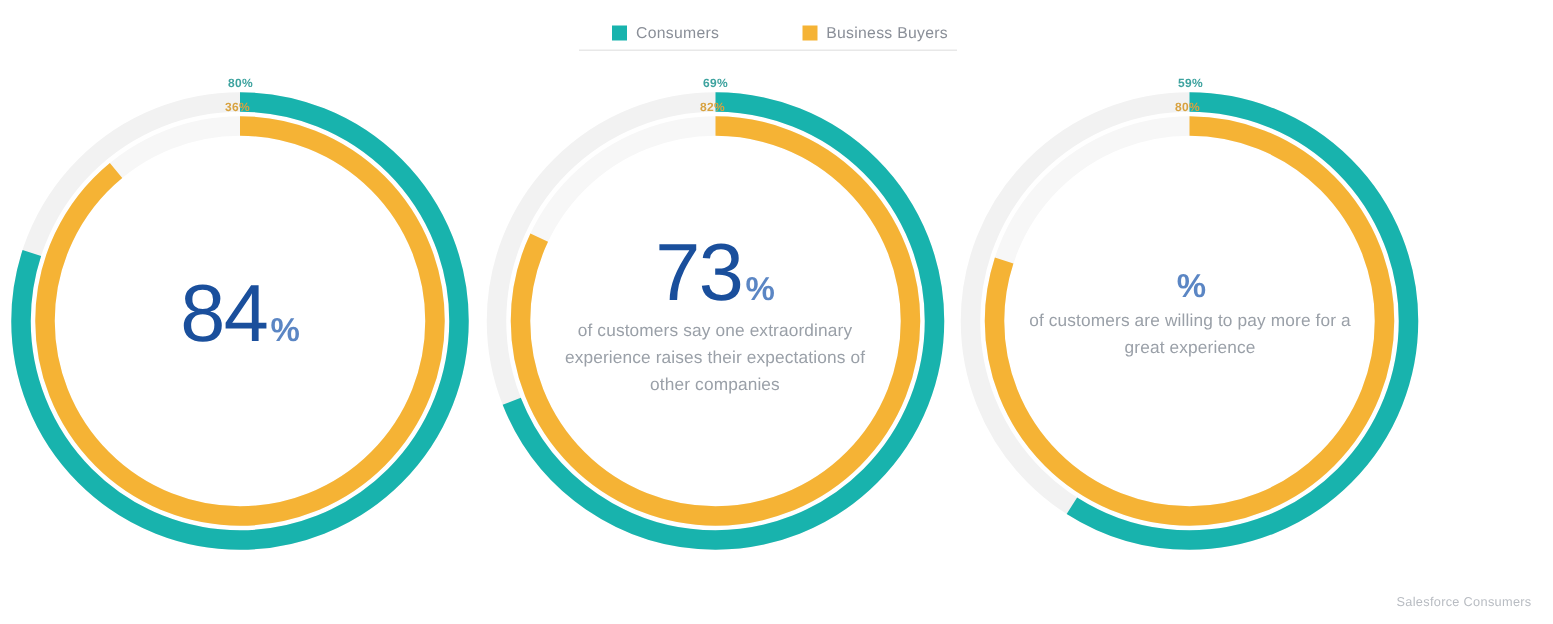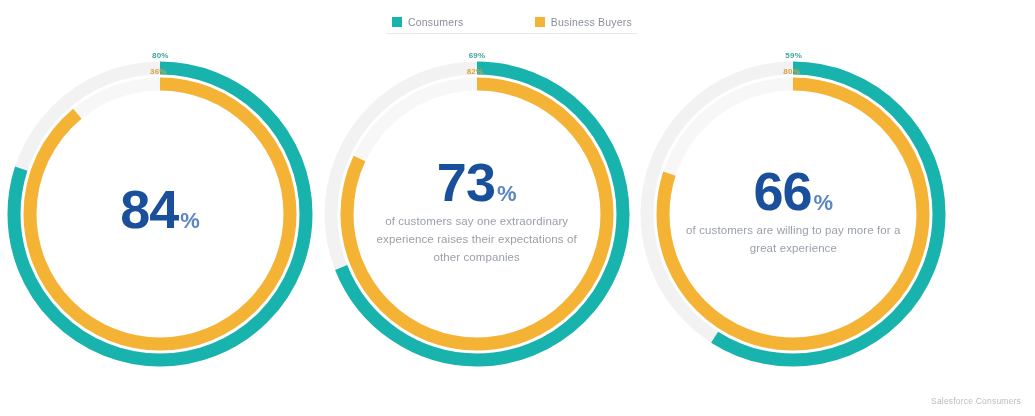--- a/index.html
+++ b/index.html
@@ -26,20 +26,21 @@
     align-items: center;
     justify-content: space-between;
     padding: 0 6px;
     box-sizing: border-box;
     border-bottom: 1px solid #e8e8e8;
   }
   .legend-item {
     display: flex;
     align-items: center;
     gap: 6px;
+    margin-left: 16px;
   }
   .legend-swatch {
     width: 10px;
     height: 10px;
     flex: 0 0 auto;
   }
   .legend-swatch.consumers { background: #18b3ad; }
   .legend-swatch.buyers { background: #f5b335; }
   .legend-label {
     font-size: 10.5px;
@@ -87,21 +88,21 @@
     pointer-events: none;
   }
   .pct-wrap {
     display: flex;
     align-items: baseline;
     justify-content: center;
     margin-bottom: 4px;
   }
   .pct-num {
     font-size: 54px;
-    font-weight: bold;
+    font-weight: normal;
     color: #1a4f9c;
     letter-spacing: -1px;
     line-height: 1;
   }
   .pct-sign {
     font-size: 22px;
     font-weight: bold;
     color: #5b86c4;
     margin-left: 2px;
     line-height: 1;
@@ -199,21 +200,20 @@
     <svg class="donut-svg" viewBox="0 0 320 326">
       <circle cx="160" cy="166" r="146" fill="none" stroke="#f2f2f2" stroke-width="13"></circle>
       <circle cx="160" cy="166" r="130" fill="none" stroke="#f7f7f7" stroke-width="13"></circle>
       <circle class="arc-consumers" cx="160" cy="166" r="146" fill="none" stroke="#18b3ad" stroke-width="13" stroke-linecap="butt" transform="rotate(-90 160 166)" stroke-dasharray="541.2335823604495 917.3450548482195"></circle>
       <circle class="arc-buyers" cx="160" cy="166" r="130" fill="none" stroke="#f5b335" stroke-width="13" stroke-linecap="butt" transform="rotate(-90 160 166)" stroke-dasharray="653.4512719466769 816.8140899333462"></circle>
     </svg>
     <span class="arc-label teal">59%</span>
     <span class="arc-label orange">80%</span>
     <div class="donut-center">
       <div class="pct-wrap">
-        <span class="pct-num">66</span>
         <span class="pct-sign">%</span>
       </div>
       <div class="caption">of customers are willing to pay more for a great experience</div>
     </div>
   </div>
 
 </div>
 
 <div class="attribution">Salesforce Consumers</div>
 

